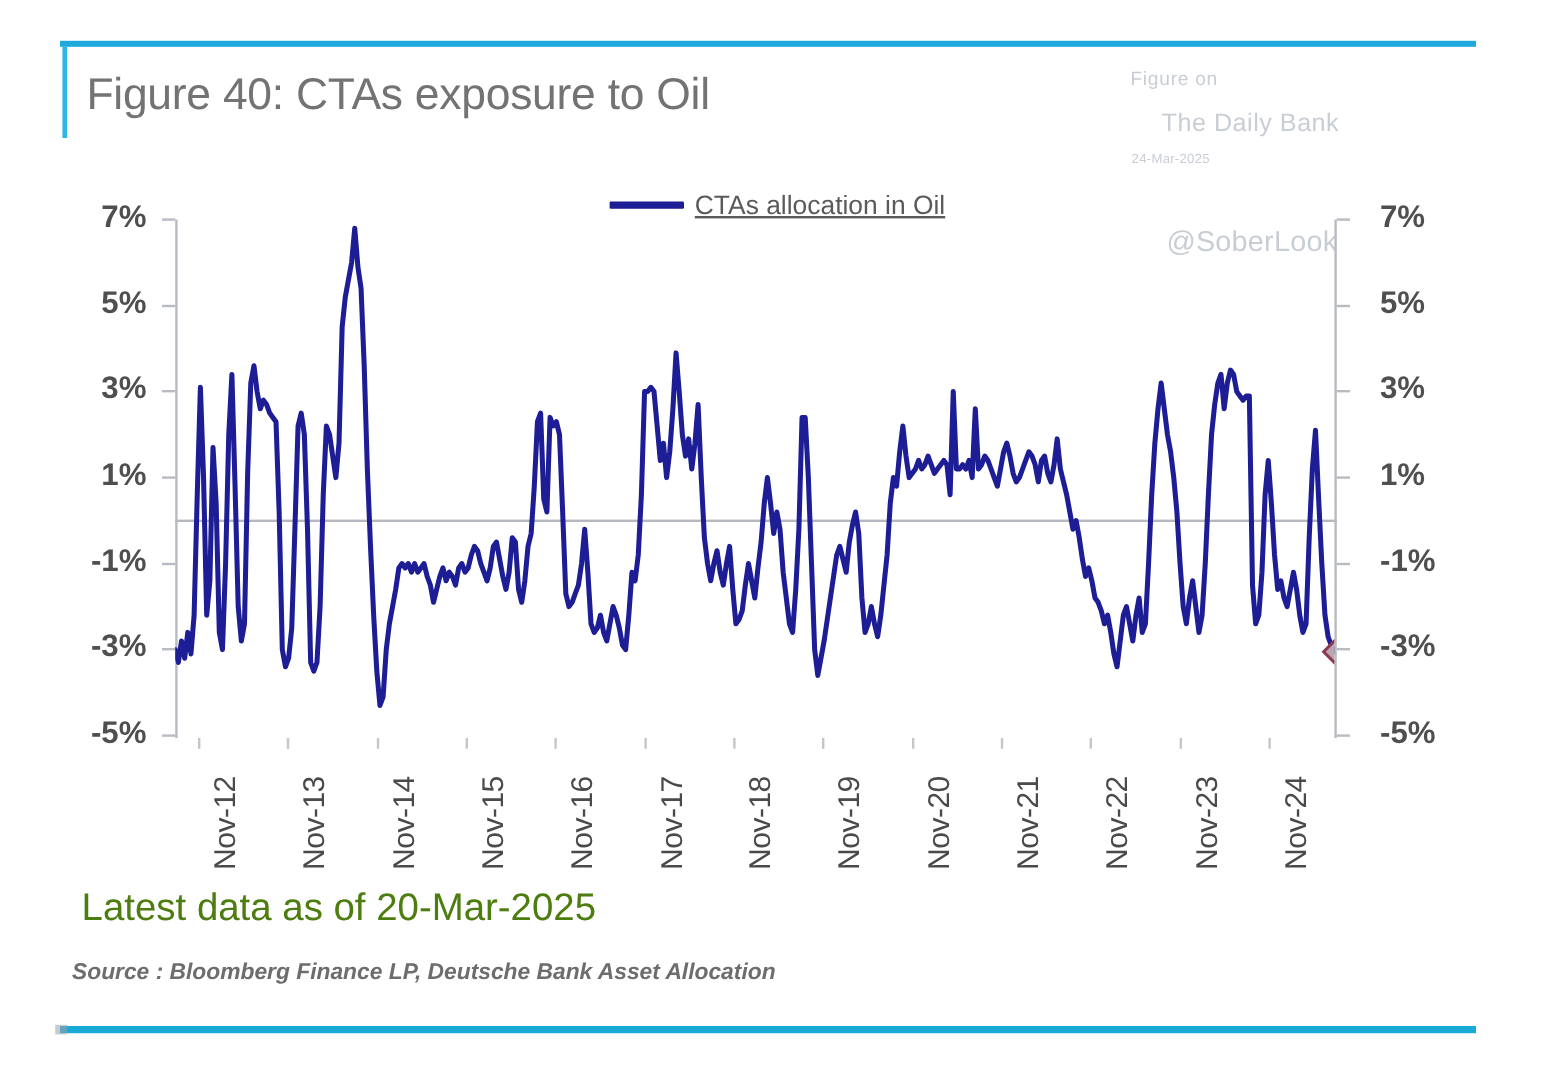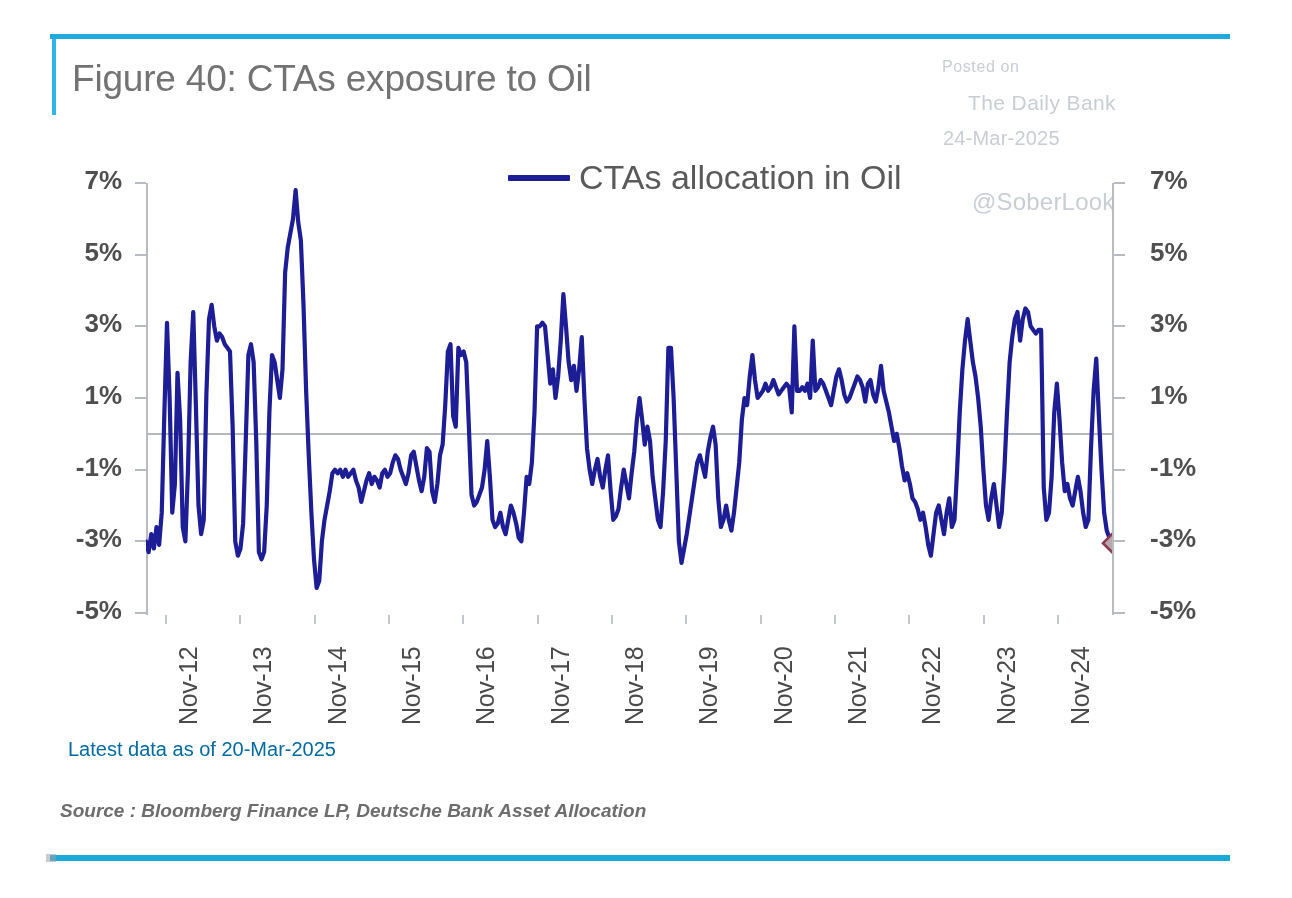--- a/index.html
+++ b/index.html
@@ -13,21 +13,21 @@
                background:#18a9d6;}
   .rule-bottom-cap{position:absolute;left:46px;top:854px;width:10px;height:8px;
                    background:#9aa3ab;opacity:.55;}
 
   .title{position:absolute;left:72px;top:58px;font-size:37px;color:#737373;
          letter-spacing:-.2px;white-space:nowrap;}
 
   .wm{position:absolute;color:#c9cdd4;white-space:nowrap;}
   .wm-posted{left:942px;top:58px;font-size:16px;letter-spacing:.6px;}
   .wm-tds{left:968px;top:91px;font-size:21px;letter-spacing:.4px;}
-  .wm-date{left:943px;top:127px;font-size:20px;letter-spacing:.2px;}
+  .wm-date{left:943px;top:127px;font-size:11px;letter-spacing:.2px;}
   .wm-sober{left:972px;top:188px;font-size:24px;letter-spacing:.2px;}
 
   .plot{position:absolute;left:146px;top:183px;width:966px;height:430px;}
   .axis-l{position:absolute;left:146px;top:183px;width:2px;height:432px;background:#b8bcc2;}
   .axis-r{position:absolute;left:1112px;top:183px;width:2px;height:432px;background:#b8bcc2;}
 
   .ytick{position:absolute;width:11px;height:2px;background:#b8bcc2;}
   .ytick.l{left:135px;}
   .ytick.r{left:1114px;}
 
@@ -36,35 +36,35 @@
   .ylab{position:absolute;font-size:26px;color:#4f4f4f;font-weight:bold;white-space:nowrap;}
   .ylab.l{right:1170px;text-align:right;}
   .ylab.r{left:1150px;}
 
   .xtick{position:absolute;width:2px;height:9px;background:#c3c7cc;top:615px;}
   .xlab{position:absolute;font-size:25px;color:#4a4a4a;white-space:nowrap;
         transform-origin:left top;transform:rotate(-90deg);letter-spacing:-.4px;}
 
   .legend{position:absolute;left:508px;top:158px;display:flex;align-items:center;gap:9px;}
   .legend-line{width:62px;height:6px;background:#1d1d96;border-radius:1px;}
-  .legend-label{font-size:34px;color:#5a5a5a;white-space:nowrap;}
+  .legend-label{font-size:22px;color:#5a5a5a;white-space:nowrap;text-decoration:underline;}
 
-  .latest{position:absolute;left:68px;top:738px;font-size:20px;color:#0369a1;white-space:nowrap;}
+  .latest{position:absolute;left:68px;top:738px;font-size:32px;color:#4d7c0f;white-space:nowrap;}
   .source{position:absolute;left:60px;top:800px;font-size:19px;color:#6d6d6d;
           font-style:italic;font-weight:bold;white-space:nowrap;}
   svg{display:block;}
 </style>
 </head>
 <body>
 
 <div class="rule-top"></div>
 <div class="accent-bar"></div>
 <div class="title">Figure 40: CTAs exposure to Oil</div>
 
-<div class="wm wm-posted">Posted on</div>
+<div class="wm wm-posted">Figure on</div>
 <div class="wm wm-tds">The Daily Bank</div>
 <div class="wm wm-date">24-Mar-2025</div>
 <div class="wm wm-sober">@SoberLook</div>
 
 <div class="legend">
   <span class="legend-line"></span>
   <span class="legend-label">CTAs allocation in Oil</span>
 </div>
 
 <div class="axis-l"></div>

